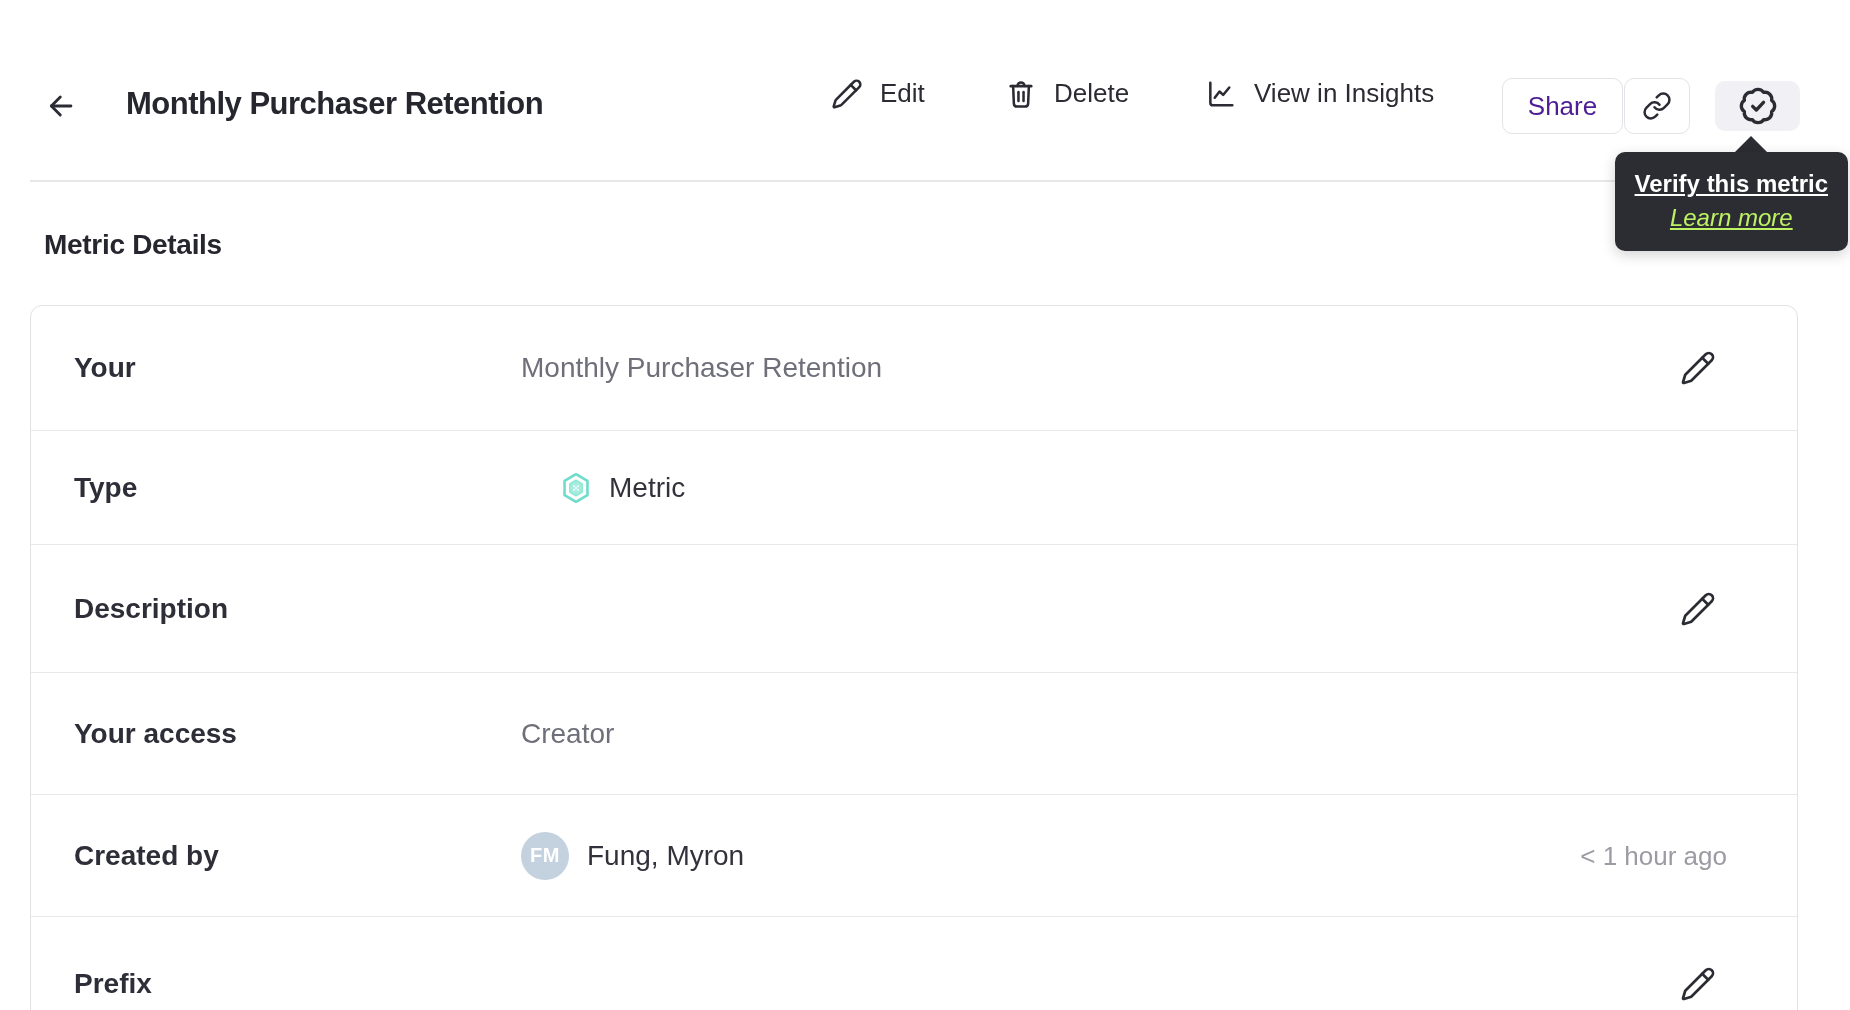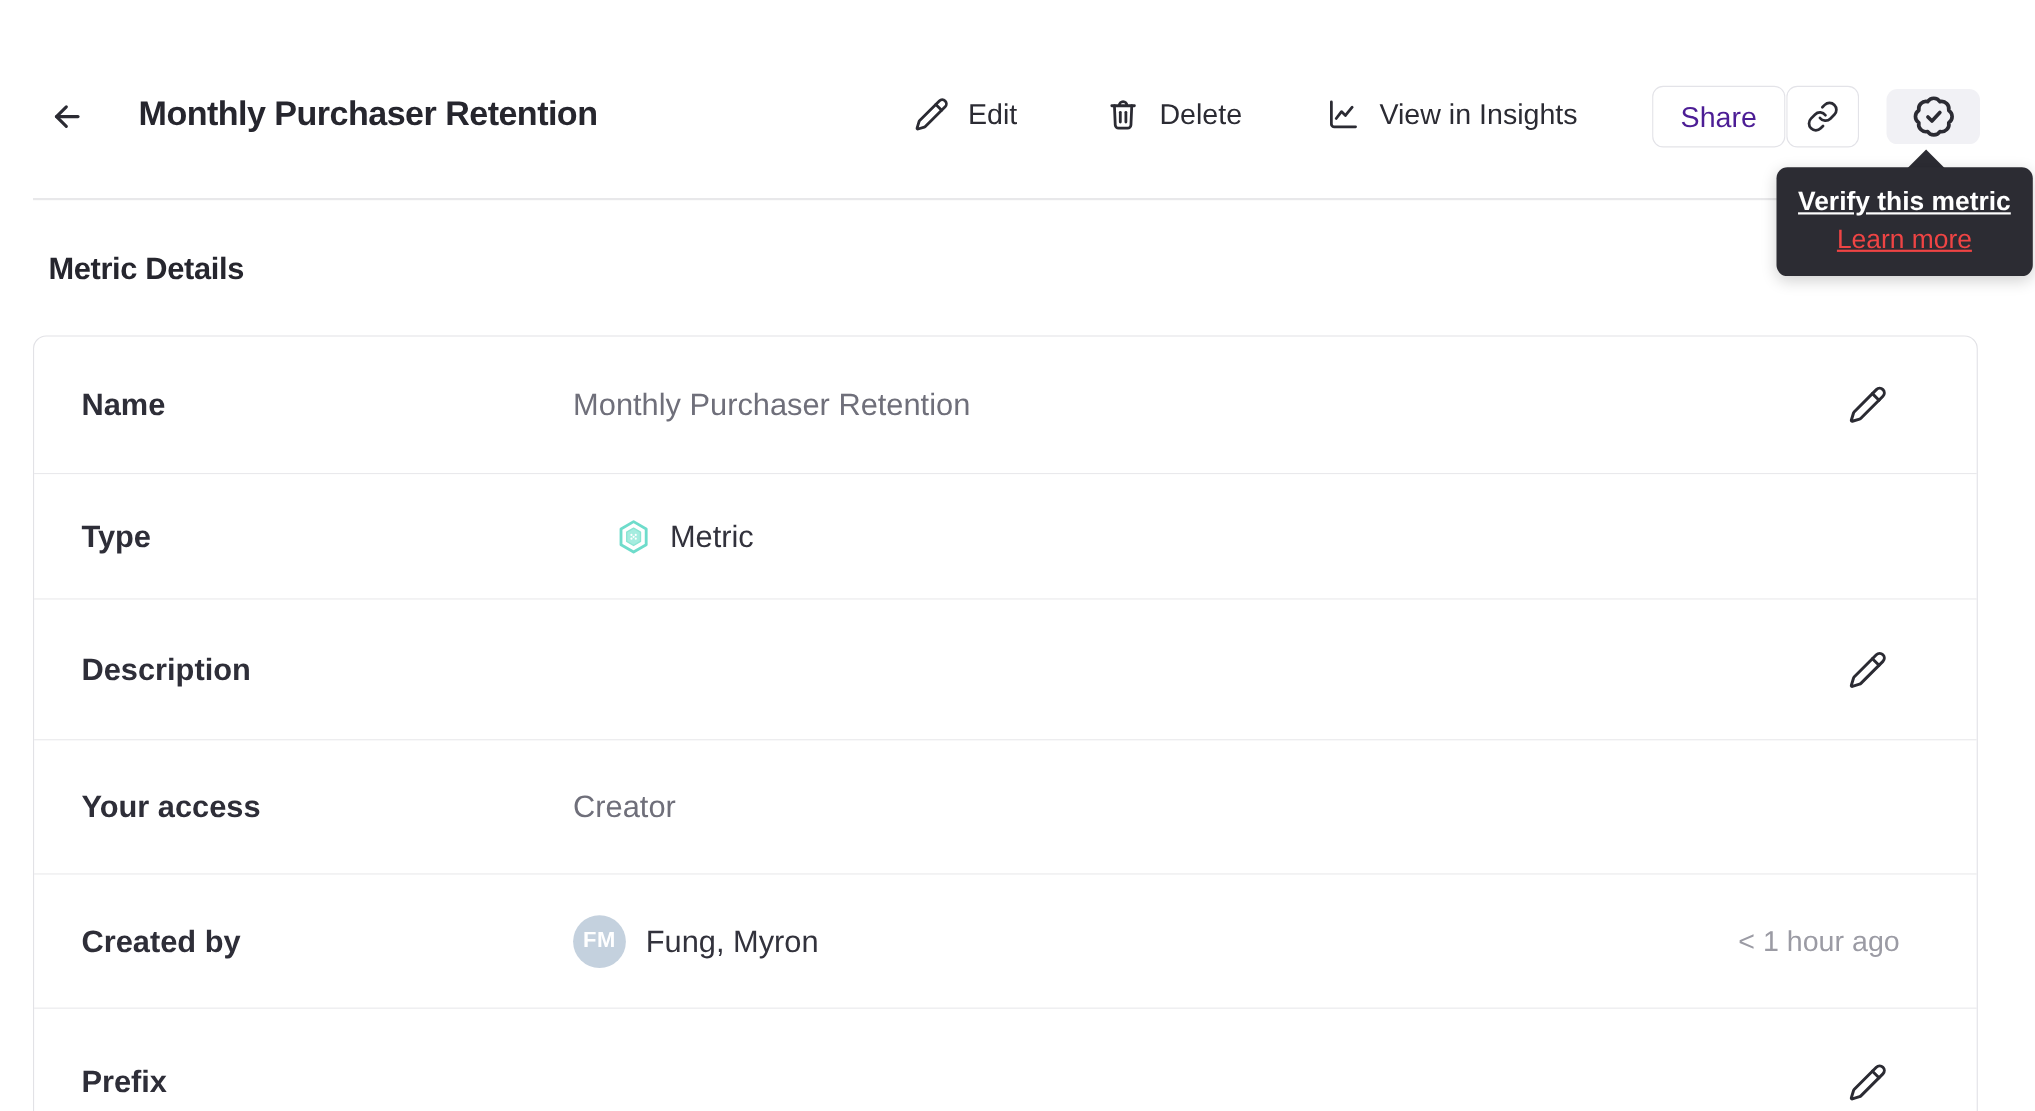--- a/index.html
+++ b/index.html
@@ -6,36 +6,36 @@
   .stage{
     position:relative;width:1850px;height:1010px;overflow:hidden;background:#ffffff;
     font-family:"Liberation Sans",sans-serif;color:#2b2b33;
   }
   svg{display:block;}
   .icon{stroke:#2b2b33;fill:none;stroke-linecap:round;stroke-linejoin:round;}
 
   
   .back-btn{position:absolute;left:42px;top:87px;width:38px;height:38px;display:flex;align-items:center;justify-content:center;cursor:pointer;}
   .page-title{position:absolute;left:126px;top:86px;font-size:31px;font-weight:700;letter-spacing:-0.5px;color:#26262e;white-space:nowrap;}
-  .action-btn{position:absolute;top:64px;height:56px;display:flex;align-items:flex-end;gap:17px;font-size:26px;font-weight:500;color:#2b2b33;cursor:pointer;white-space:nowrap;}
+  .action-btn{position:absolute;top:78px;height:56px;display:flex;align-items:flex-start;gap:17px;font-size:26px;font-weight:500;color:#2b2b33;cursor:pointer;white-space:nowrap;}
   .btn-edit{left:831px;}
   .btn-delete{left:1005px;}
   .btn-insights{left:1205px;}
   .pill{position:absolute;top:78px;height:56px;box-sizing:border-box;border:1.5px solid #e3e3e8;border-radius:10px;background:#fff;display:flex;align-items:center;justify-content:center;font-size:26px;font-weight:500;color:#4c1d95;cursor:pointer;}
   .btn-share{left:1502px;width:121px;}
   .btn-link{left:1624px;width:66px;}
   .btn-verify{position:absolute;left:1715px;top:81px;width:85px;height:50px;border-radius:10px;background:#f1f1f5;display:flex;align-items:center;justify-content:center;cursor:pointer;}
 
   .header-divider{position:absolute;left:30px;right:28px;top:180px;height:1.5px;background:#e8e8ea;}
 
   
   .tooltip{position:absolute;right:2px;top:152px;background:#2c2c33;border-radius:10px;padding:15px 20px 17px;text-align:center;width:max-content;box-shadow:0 4px 14px rgba(0,0,0,.18);}
   .tooltip-arrow{position:absolute;left:1734px;top:136px;width:0;height:0;border-left:17px solid transparent;border-right:17px solid transparent;border-bottom:17px solid #2c2c33;}
   .tooltip-title{font-size:24px;font-weight:600;color:#ffffff;line-height:34px;white-space:nowrap;text-decoration:underline;}
-  .tooltip-link{font-size:24px;color:#ef4444;line-height:33px;text-decoration:underline;cursor:pointer;display:inline-block;}
+  .tooltip-link{font-size:24px;color:#bef264;line-height:33px;text-decoration:underline;cursor:pointer;display:inline-block;font-style:italic;}
 
   
   .section-heading{position:absolute;left:28px;top:229px;font-size:28px;font-weight:700;letter-spacing:-0.3px;color:#26262e;margin-left:16px;}
 
   
   .card{position:absolute;left:30px;top:305px;width:1768px;height:745px;box-sizing:border-box;border:1.5px solid #e2e2e6;border-radius:12px 12px 0 0;background:#fff;}
   .row{position:relative;display:flex;align-items:center;box-sizing:border-box;padding-left:43px;border-top:1.5px solid #e9e9ec;}
   .row:first-child{border-top:none;}
   .row-label{width:447px;flex:0 0 447px;font-size:28px;font-weight:600;color:#2e2e38;}
   .row-value{font-size:28px;color:#6f6f7a;display:flex;align-items:center;gap:18px;}
@@ -109,21 +109,21 @@
   <div class="tooltip">
     <div class="tooltip-title">Verify this metric</div>
     <div class="tooltip-link">Learn more</div>
   </div>
 
   <div class="section-heading">Metric Details</div>
 
   <div class="card">
 
     <div class="row" style="height:124px;">
-      <div class="row-label">Name</div>
+      <div class="row-label">Your</div>
       <div class="row-value">Monthly Purchaser Retention</div>
       <div class="row-edit">
         <svg class="icon" width="36" height="36" viewBox="0 0 24 24" stroke-width="1.8">
           <path d="M21.17 6.81a2.82 2.82 0 0 0-3.99-3.99L3.84 16.17a2 2 0 0 0-.5.83l-1.32 4.35a.5.5 0 0 0 .62.62l4.35-1.32a2 2 0 0 0 .83-.5z"></path>
           <path d="m14.8 5.2 4 4"></path>
         </svg>
       </div>
     </div>
 
     <div class="row" style="height:114px;gap:40px;">

